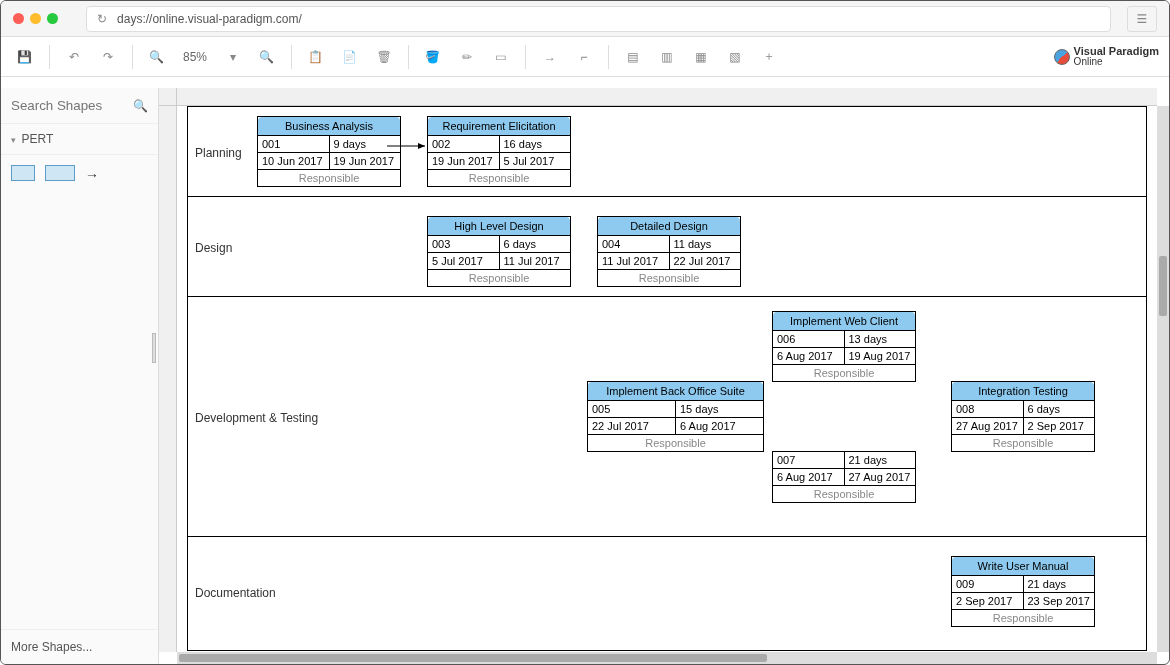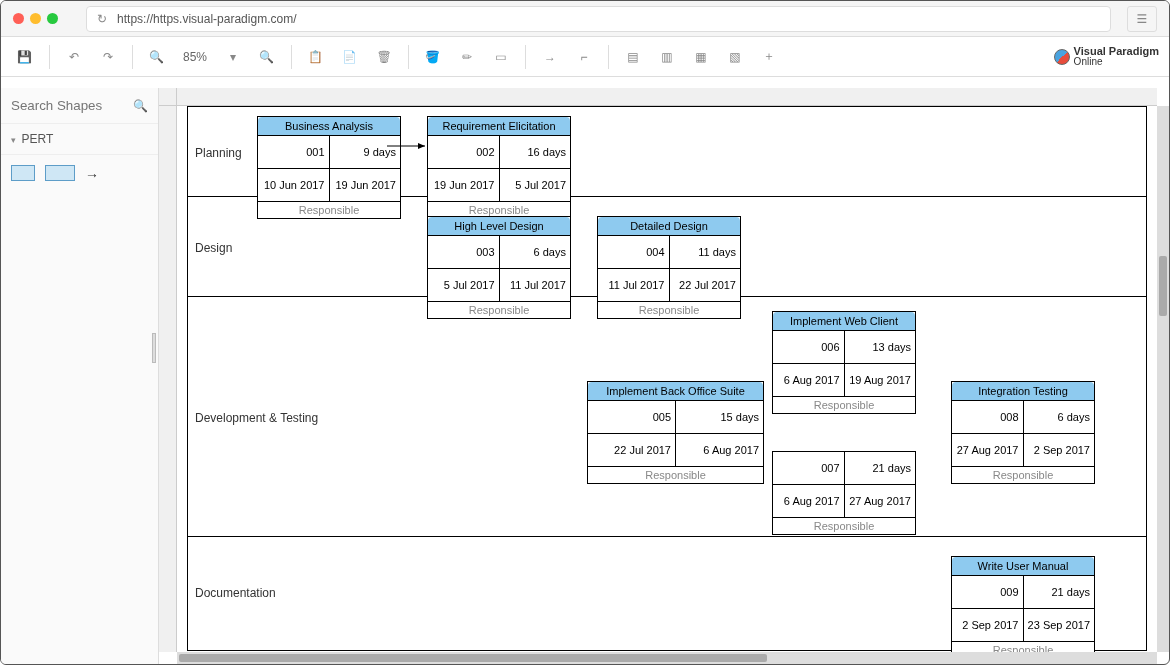--- a/index.html
+++ b/index.html
@@ -40,21 +40,21 @@
 .ruler.corner { width: 18px; height: 18px; position: absolute; left: 0; top: 0; border-right: 1px solid #ccc; border-bottom: 1px solid #ccc; }
 .canvas { position: absolute; left: 18px; top: 18px; right: 12px; bottom: 12px; background: #fff; overflow: hidden; }
 .diagram { position: absolute; inset: 0; }
 .lane-border { position: absolute; left: 10px; right: 10px; border: 1px solid #000; }
 .lane-sep { position: absolute; left: 10px; right: 10px; height: 0; border-top: 1px solid #000; }
 .lane-label { position: absolute; left: 18px; font-size: 12px; color: #333; }
 .task { position: absolute; width: 144px; border: 1px solid #000; background: #fff; font-size: 11px; }
 .task .name { background: #8ecaef; padding: 3px 4px; text-align: center; border-bottom: 1px solid #000; border-radius: 4px 4px 0 0; }
 .task .row { display: flex; border-bottom: 1px solid #000; }
 .task .row:last-child { border-bottom: none; }
-.task .cell { flex: 1; padding: 10px 4px; text-align: right; }
+.task .cell { flex: 1; padding: 2px 4px; text-align: left; }
 .task .cell.b { border-right: 1px solid #000; }
 .task .resp { text-align: center; padding: 2px 4px; color: #888; }
 svg.arrows { position: absolute; inset: 0; pointer-events: none; }
 .sbar { position: absolute; background: #ddd; }
 .sbar.v { right: 0; top: 18px; bottom: 12px; width: 12px; }
 .sbar.h { bottom: 0; left: 18px; right: 12px; height: 12px; }
 .thumb { position: absolute; background: #aaa; border-radius: 2px; }
 .sbar.v .thumb { left: 2px; right: 2px; top: 150px; height: 60px; }
 .sbar.h .thumb { top: 2px; bottom: 2px; left: 2px; width: 200px; }
 .collapse-handle { position: absolute; left: 152px; top: 50%; width: 4px; height: 30px; background: #ddd; border: 1px solid #bbb; z-index: 5; }
@@ -65,21 +65,21 @@
 <div class="window">
 
   <div class="titlebar">
     <div class="dots">
       <div class="dot red"></div>
       <div class="dot yellow"></div>
       <div class="dot green"></div>
     </div>
     <div class="addressbar">
       <span class="reload">↻</span>
-      <span>https://https.visual-paradigm.com/</span>
+      <span>days://online.visual-paradigm.com/</span>
     </div>
     <div class="hamburger">☰</div>
   </div>
 
   <div class="toolbar">
     <div class="tbtn">💾</div>
     <div class="tsep"></div>
     <div class="tbtn">↶</div>
     <div class="tbtn">↷</div>
     <div class="tsep"></div>
@@ -115,20 +115,21 @@
       <div class="searchshapes">
         <input placeholder="Search Shapes" style="">
         <span class="sicon">🔍</span>
       </div>
       <div class="cat">PERT</div>
       <div class="shapes">
         <div class="shapeitem"></div>
         <div class="shapeitem wide"></div>
         <div class="shapeitem arrow"></div>
       </div>
+      <div class="moreshapes">More Shapes...</div>
     </div>
 
     <div class="collapse-handle"></div>
 
     <div class="canvas-wrap">
       <div class="ruler corner"></div>
       <div class="ruler h"></div>
       <div class="ruler v"></div>
 
       <div class="canvas">

